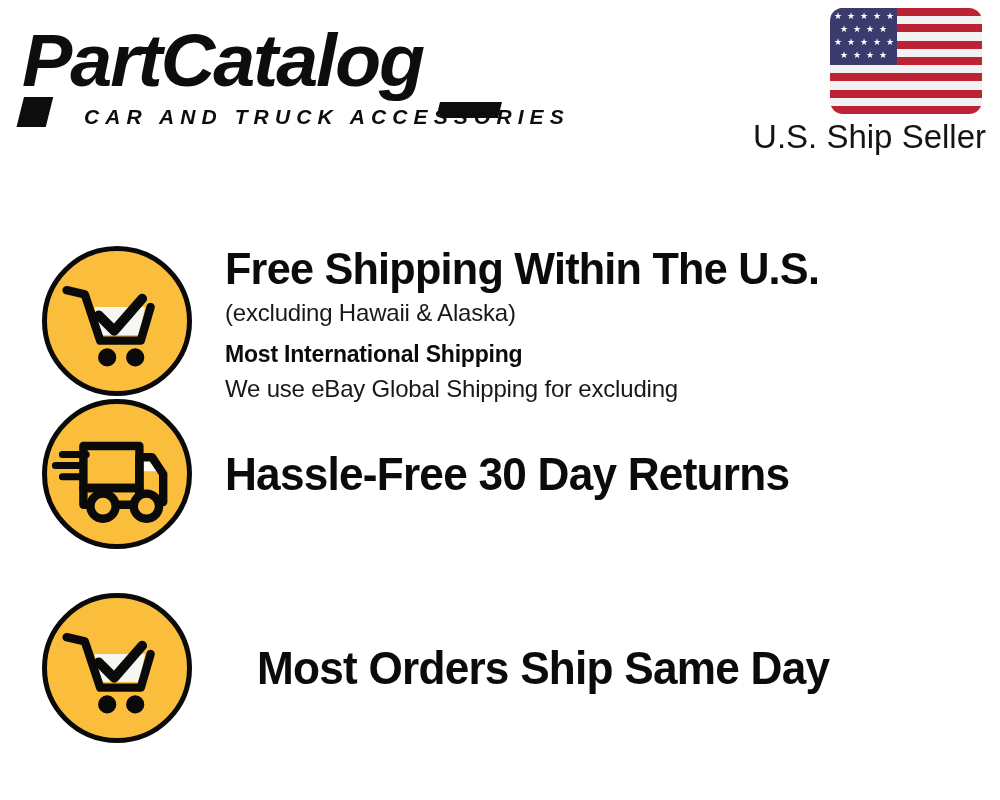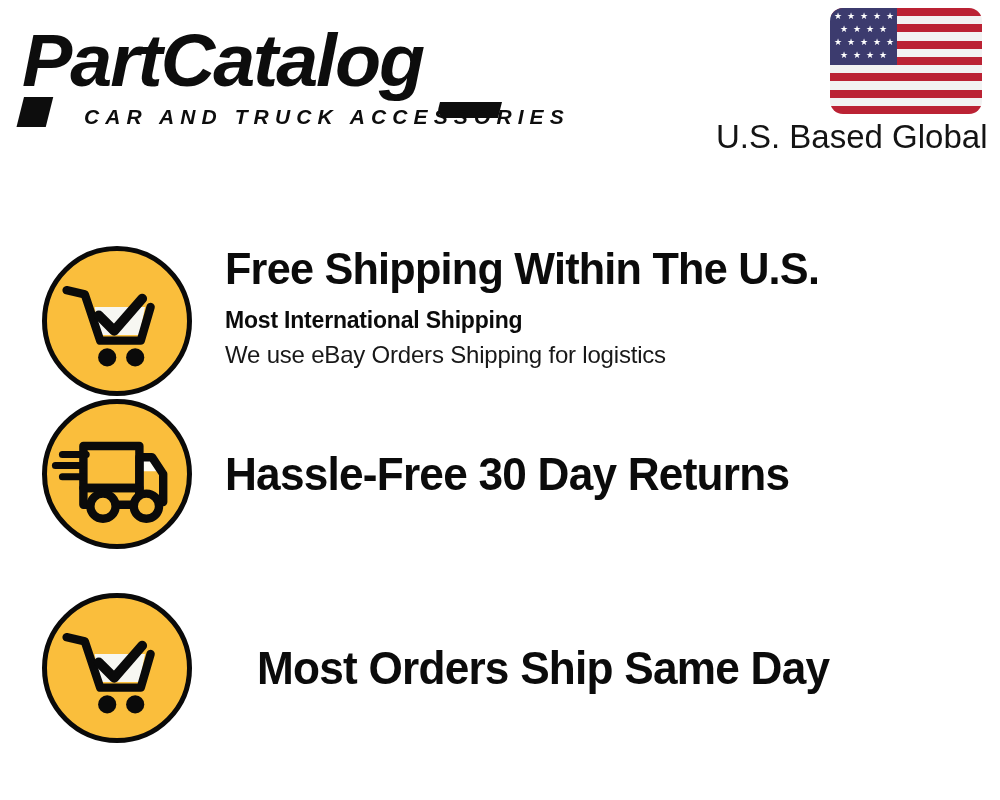--- a/index.html
+++ b/index.html
@@ -264,44 +264,45 @@
           <span class="star" style="left:30px; top:30px;">★</span>
           <span class="star" style="left:43px; top:30px;">★</span>
           <span class="star" style="left:56px; top:30px;">★</span>
 
           <span class="star" style="left:10px; top:43px;">★</span>
           <span class="star" style="left:23px; top:43px;">★</span>
           <span class="star" style="left:36px; top:43px;">★</span>
           <span class="star" style="left:49px; top:43px;">★</span>
         </div>
       </div>
-      <div id="seller-label">U.S. Based Global</div>
+      <div id="seller-label">U.S. Ship Seller</div>
     </div>
 
   </div>
 
   <div class="feature-row" id="row-0">
     <div class="badge">
       <svg viewBox="0 0 100 100" aria-hidden="true">
 
         <path d="M34 40 H70 L66 60 H38 Z" fill="#f7f7f2"></path>
 
         <path d="M14 28 L27 31 L38 64 H67 L74 40" fill="none" stroke="#0a0a0a" stroke-width="6" stroke-linecap="round" stroke-linejoin="round"></path>
 
         <path d="M37 46 L48 57 L68 34" fill="none" stroke="#0a0a0a" stroke-width="7" stroke-linecap="round" stroke-linejoin="round"></path>
 
         <circle cx="43" cy="76" r="6.5" fill="#0a0a0a"></circle>
         <circle cx="63" cy="76" r="6.5" fill="#0a0a0a"></circle>
       </svg>
     </div>
     <div class="feature-text">
       <div class="feat-head">Free Shipping Within The U.S.</div>
+      <div class="feat-sub">(excluding Hawaii &amp; Alaska)</div>
       <div class="spacer-6"></div>
       <div class="feat-sub-strong">Most International Shipping</div>
-      <div class="feat-sub">We use eBay Orders Shipping for logistics</div>
+      <div class="feat-sub">We use eBay Global Shipping for excluding</div>
     </div>
   </div>
 
   <div class="feature-row" id="row-1">
     <div class="badge">
       <svg viewBox="0 0 100 100" aria-hidden="true">
 
         <path d="M66 38 H74 L79 48 H66 Z" fill="#fffdf4"></path>
 
         <rect x="26" y="30" width="40" height="30" fill="none" stroke="#0a0a0a" stroke-width="6" stroke-linejoin="round"></rect>

